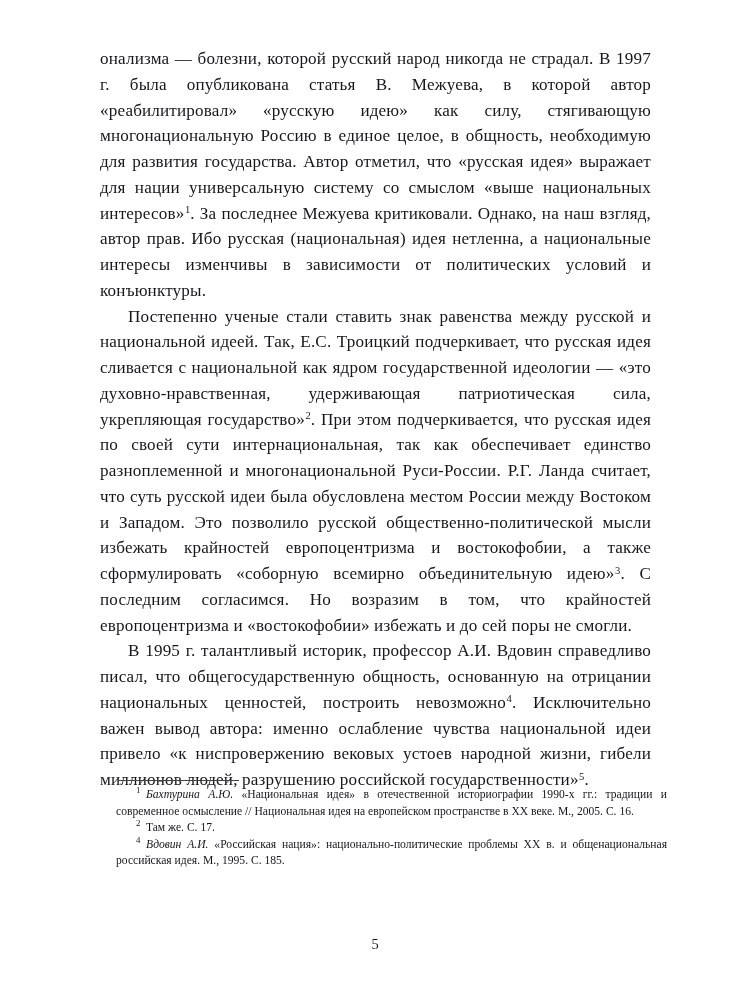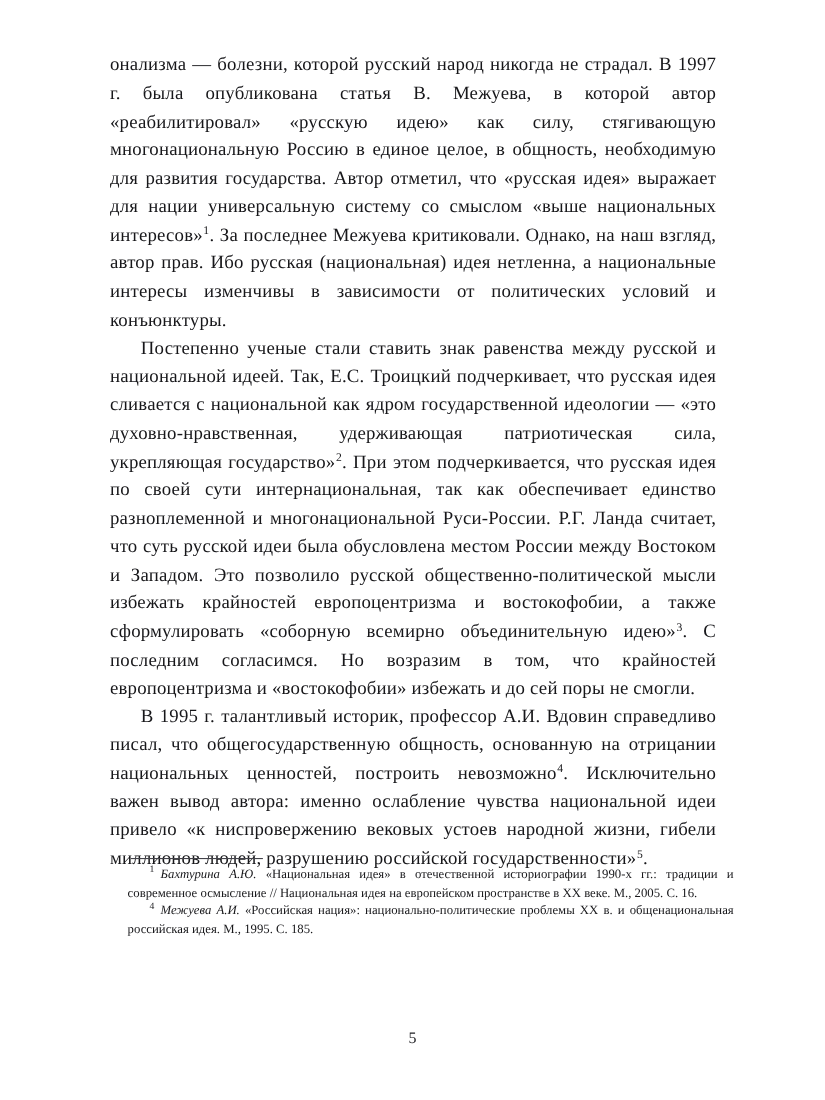--- a/index.html
+++ b/index.html
@@ -109,18 +109,19 @@
 
   <div class="textblock">
       <p class="para">онализма — болезни, которой русский народ никогда не страдал. В 1997 г. была опубликована статья В. Межуева, в которой автор «реабилитировал» «русскую идею» как силу, стягивающую многонациональную Россию в единое целое, в общность, необходимую для развития государства. Автор отметил, что «русская идея» выражает для нации универсальную систему со смыслом «выше национальных интересов»<sup class="fnref">1</sup>. За последнее Межуева критиковали. Однако, на наш взгляд, автор прав. Ибо русская (национальная) идея нетленна, а национальные интересы изменчивы в зависимости от политических условий и конъюнктуры.</p>
       <p class="para indent">Постепенно ученые стали ставить знак равенства между русской и национальной идеей. Так, Е.С. Троицкий подчеркивает, что русская идея сливается с национальной как ядром государственной идеологии — «это духовно-нравственная, удерживающая патриотическая сила, укрепляющая государство»<sup class="fnref">2</sup>. При этом подчеркивается, что русская идея по своей сути интернациональная, так как обеспечивает единство разноплеменной и многонациональной Руси-России. Р.Г. Ланда считает, что суть русской идеи была обусловлена местом России между Востоком и Западом. Это позволило русской общественно-политической мысли избежать крайностей европоцентризма и востокофобии, а также сформулировать «соборную всемирно объединительную идею»<sup class="fnref">3</sup>. С последним согласимся. Но возразим в том, что крайностей европоцентризма и «востокофобии» избежать и до сей поры не смогли.</p>
       <p class="para indent">В 1995 г. талантливый историк, профессор А.И. Вдовин справедливо писал, что общегосударственную общность, основанную на отрицании национальных ценностей, построить невозможно<sup class="fnref">4</sup>. Исключительно важен вывод автора: именно ослабление чувства национальной идеи привело «к ниспровержению вековых устоев народной жизни, гибели миллионов людей, разрушению российской государственности»<sup class="fnref">5</sup>.</p>
     </div>
 
   <div class="footnotes">
     <hr class="fn-rule">
   <p class="fn"><span class="fn-num">1</span><span class="au">Бахтурина А.Ю.</span> «Национальная идея» в отечественной историографии 1990-х гг.: традиции и современное осмысление // Национальная идея на европейском пространстве в XX веке. М., 2005. С. 16.</p>
-      <p class="fn"><span class="fn-num">4</span><span class="au">Межуева А.И.</span> «Российская нация»: национально-политические проблемы XX в. и общенациональная российская идея. М., 1995. С. 185.</p>
+      <p class="fn"><span class="fn-num">2</span>Там же. С. 17.</p>
+      <p class="fn"><span class="fn-num">4</span><span class="au">Вдовин А.И.</span> «Российская нация»: национально-политические проблемы XX в. и общенациональная российская идея. М., 1995. С. 185.</p>
     </div>
 
   <div class="folio">5</div>
 
 </div>
 
 </body></html>

